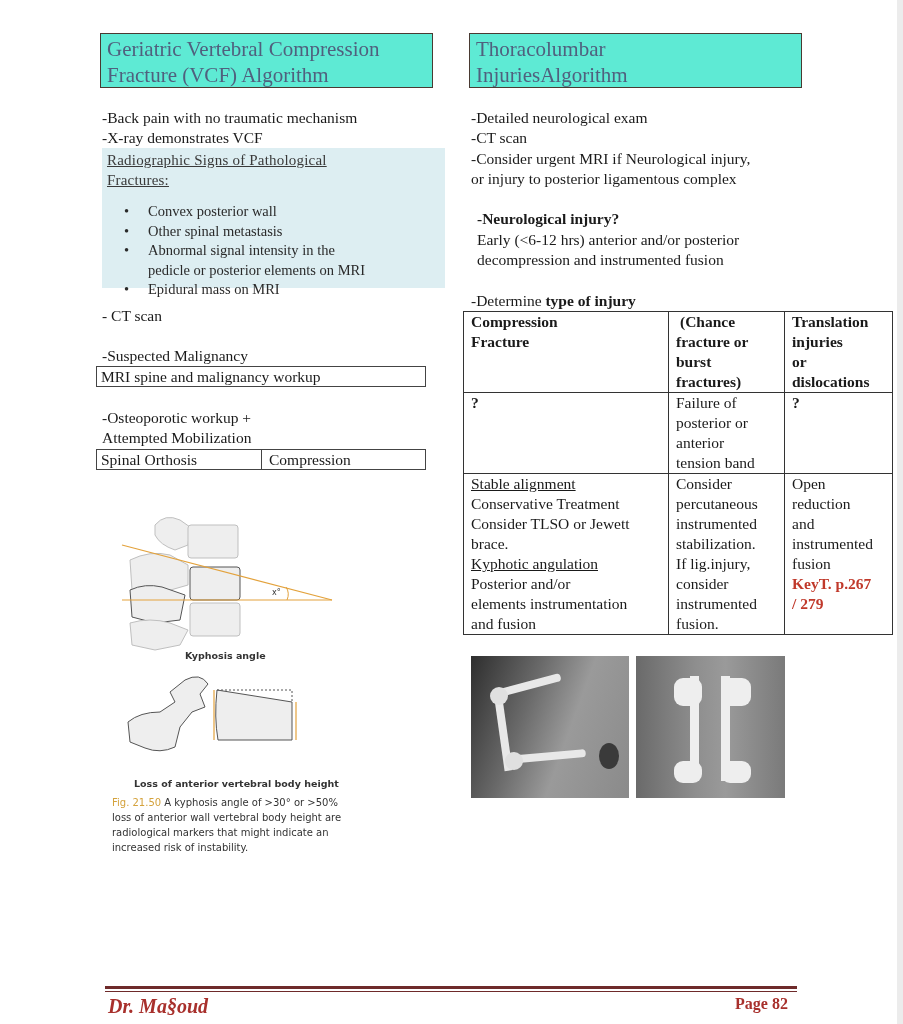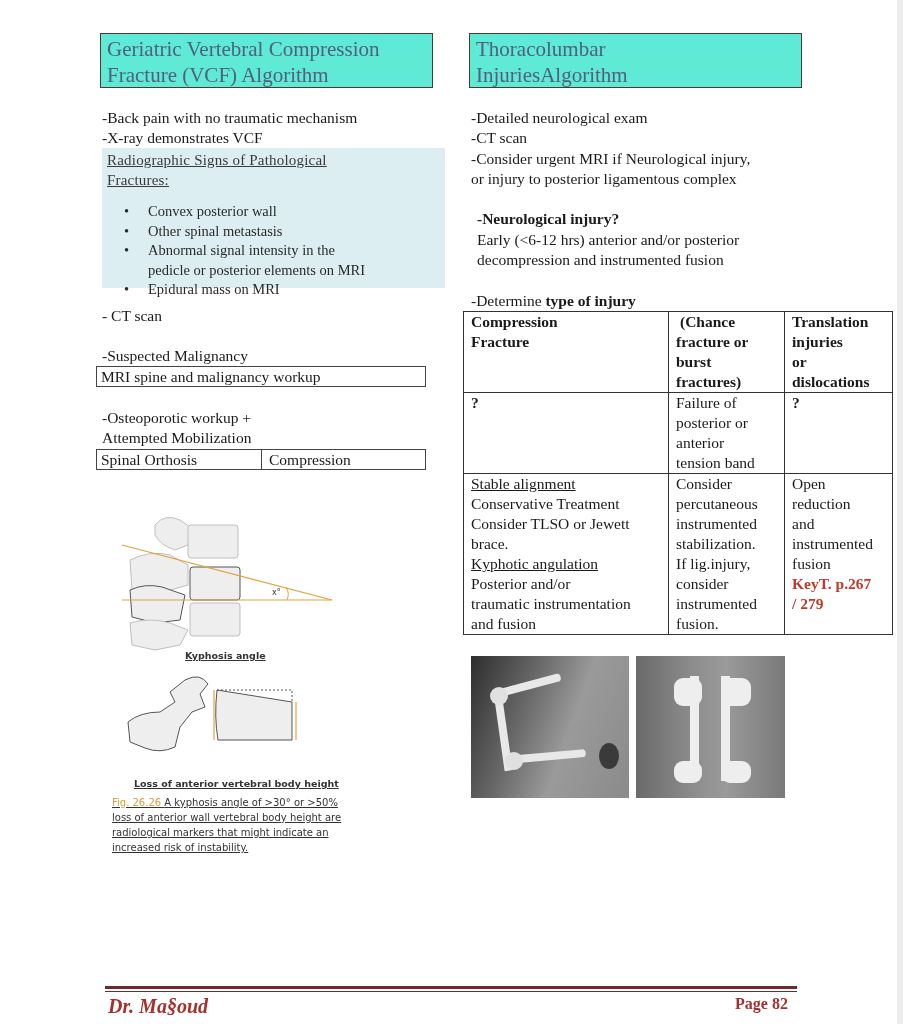--- a/index.html
+++ b/index.html
@@ -31,21 +31,21 @@
     font-size: 15.5px; line-height: 19px; padding-left: 4px;
   }
   table.inj {
     position: absolute; left: 463px; top: 311px; width: 430px;
     border-collapse: collapse; font-size: 15.5px; line-height: 20px;
   }
   table.inj td { border: 1px solid #333; vertical-align: top; padding: 0 7px 0 7px; }
   table.inj .h { font-weight: bold; margin-left: 26px; }
   .u { text-decoration: underline; }
   .red { color: #c0392b; font-weight: bold; }
-  .fig-caption { font-family: "DejaVu Sans", sans-serif; font-size: 10px; line-height: 15px; color: #333; text-decoration: underline; }
+  .fig-caption { font-family: "DejaVu Sans", sans-serif; font-size: 10px; line-height: 15px; color: #333; }
   .fig-num { color: #d4a23c; }
   .footer-bar1 { position: absolute; left: 105px; top: 986px; width: 692px; height: 3px; background: #6e2a2a; }
   .footer-bar2 { position: absolute; left: 105px; top: 991px; width: 692px; height: 1px; background: #6e2a2a; }
   .footer-left { position: absolute; left: 108px; top: 995px; font-family: "Liberation Serif", serif; font-style: italic; font-weight: bold; font-size: 20px; color: #a8302c; }
   .footer-right { position: absolute; left: 735px; top: 995px; font-family: "Liberation Serif", serif; font-weight: bold; font-size: 16px; color: #a8302c; }
   .xray { position: absolute; background: #777; overflow: hidden; }
 </style>
 </head>
 <body>
 
@@ -108,21 +108,21 @@
   <g fill="#eeeeee" stroke="#555" stroke-width="1">
     <path d="M 65 8 Q 80 0 88 12 L 80 22 L 85 35 L 72 40 L 60 55 L 55 75 Q 40 82 25 76 L 10 70 L 8 50 Q 20 40 40 40 L 55 30 L 50 20 Z"></path>
     <path d="M 97 18 L 172 30 L 172 68 L 98 68 Q 94 45 97 18 Z"></path>
   </g>
   <path d="M 97 18 L 172 18 L 172 30" fill="none" stroke="#555" stroke-dasharray="2,2"></path>
   <line x1="94" y1="18" x2="94" y2="68" stroke="#e3a23c" stroke-width="1.2"></line>
   <line x1="176" y1="30" x2="176" y2="68" stroke="#e3a23c" stroke-width="1.2"></line>
 </svg>
 <div class="abs fig-caption" style="left:134px; top:776px; font-weight:bold; font-size:9.5px;">Loss of anterior vertebral body height</div>
 <div class="abs fig-caption" style="left:112px; top:795px;">
-  <div><span class="fig-num">Fig. 26.26</span> <span>A kyphosis angle of &gt;30° or &gt;50%</span></div>
+  <div><span class="fig-num">Fig. 21.50</span> <span>A kyphosis angle of &gt;30° or &gt;50%</span></div>
   <div>loss of anterior wall vertebral body height are</div>
   <div>radiological markers that might indicate an</div>
   <div>increased risk of instability.</div>
 </div>
 
 <div class="title-box" style="left:469px; top:33px; width:333px; height:55px;">
   <div>Thoracolumbar</div>
   <div>InjuriesAlgorithm</div>
 </div>
 
@@ -179,21 +179,21 @@
     </td>
   </tr>
   <tr>
     <td>
       <div class="u">Stable alignment</div>
       <div>Conservative Treatment</div>
       <div>Consider TLSO or Jewett</div>
       <div>brace.</div>
       <div class="u">Kyphotic angulation</div>
       <div>Posterior and/or</div>
-      <div>traumatic instrumentation</div>
+      <div>elements instrumentation</div>
       <div>and fusion</div>
     </td>
     <td>
       <div>Consider</div>
       <div>percutaneous</div>
       <div>instrumented</div>
       <div>stabilization.</div>
       <div>If lig.injury,</div>
       <div>consider</div>
       <div>instrumented</div>

